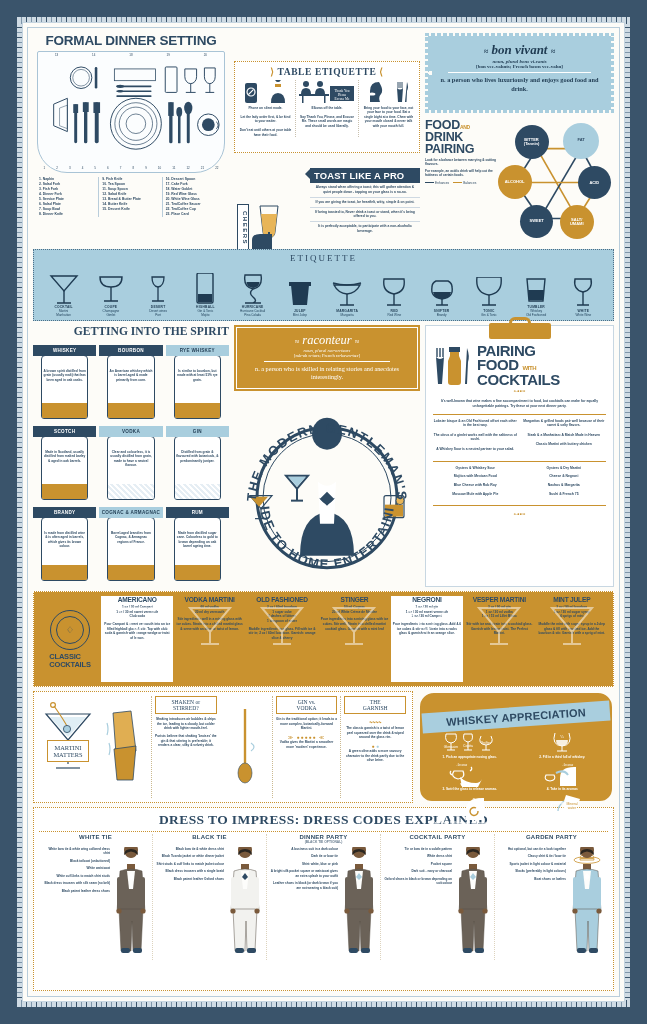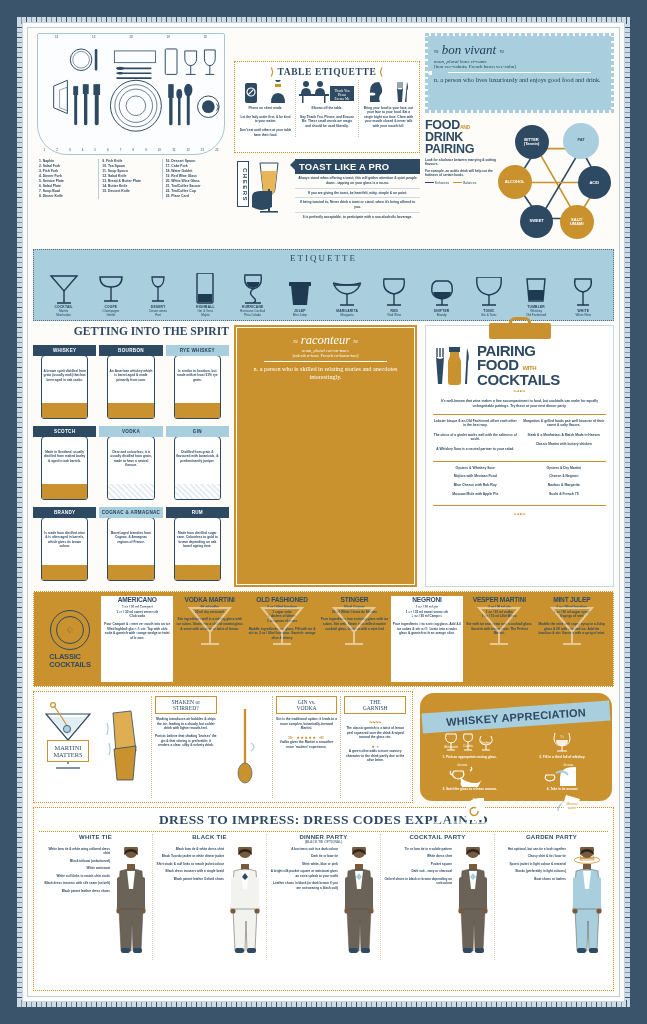--- a/index.html
+++ b/index.html
@@ -77,21 +77,21 @@
     font-family:"Liberation Serif", serif; font-size:9.5px; text-align:center;
     color:#2e4a63; letter-spacing:.6px; margin-bottom:3px;
   }
   .etiq-cols { display:flex; gap:3px; }
   .etiq-col { flex:1; text-align:center; }
   .etiq-col.sep { border-left:1px dotted #c9c0ae; padding-left:3px; }
   .etiq-icons { height:24px; display:flex; justify-content:space-around; align-items:flex-end; }
   .etiq-col p { font-size:3.2px; line-height:1.4; color:#2e4a63; margin-top:2px; font-weight:bold;}
 
   
-  .toast { flex:1; display:flex; gap:3px; padding-top:2px; }
+  .toast { flex:1; display:flex; gap:18px; padding-top:2px;align-items:center; }
   .toast-art { width:58px; position:relative; }
   .cheers-strip {
     position:absolute; left:3px; top:2px; width:12px; height:46px;
     background:#fff; border:1px solid #2e4a63;
     writing-mode: vertical-rl; text-align:center;
     font-size:6px; letter-spacing:1.5px; color:#2e4a63; font-weight:bold;
     padding-top:2px;
   }
   .toast-body { flex:1; }
   .toast-head {
@@ -100,22 +100,22 @@
   }
   .toast-head:before{
     content:""; position:absolute; left:-5px; top:0; border:6px solid transparent;
     border-right-color:#2e4a63; border-left:0;
   }
   .toast-body p { font-size:3.3px; line-height:1.45; text-align:center; color:#2e4a63; padding:2px 3px; font-weight:bold;}
   .toast-body p + p { border-top:1px solid #cfd9e2; }
 
   
   .stamp {
-    background:#a9cede; color:#1f3b52; padding:6px 6px 7px;
-    position:relative; height:74px;
+    background:#a9cede; color:#1f3b52; text-align:center; padding:6px 6px 7px;
+    position:relative; height:74px;font-weight:bold;
     -webkit-mask-image: radial-gradient(circle 2.2px at 2.2px 50%, transparent 2.1px, #000 2.2px);
   }
   .stamp-outer {
     padding:3px; background:
       repeating-linear-gradient(90deg,#a9cede 0 4px,transparent 4px 6px) top/100% 3px no-repeat,
       repeating-linear-gradient(90deg,#a9cede 0 4px,transparent 4px 6px) bottom/100% 3px no-repeat,
       repeating-linear-gradient(0deg,#a9cede 0 4px,transparent 4px 6px) left/3px 100% no-repeat,
       repeating-linear-gradient(0deg,#a9cede 0 4px,transparent 4px 6px) right/3px 100% no-repeat;
   }
   .stamp .word { font-family:"Liberation Serif",serif; font-style:italic; font-size:13px; }
@@ -171,21 +171,21 @@
     display:flex; align-items:center; justify-content:center;
     font-size:4.6px; font-weight:bold; letter-spacing:.3px;
   }
   .bottle .txt {
     position:absolute; left:10px; right:10px; top:28px; z-index:4;
     font-size:3.2px; line-height:1.4; text-align:center; color:#2e4a63; font-weight:bold;
   }
   .ribbon-navy { background:#2e4a63; color:#fff; }
   .ribbon-blue { background:#a9cede; color:#1f3b52; }
 
-  .center-col { width:186px; display:flex; flex-direction:row; gap:3px; }
+  .center-col { width:186px; display:flex; flex-direction:column; gap:3px; }
   .racon {
     background:#c9922f; color:#fff; text-align:center; padding:6px 8px 7px;
     border:2px dotted #c9922f; outline:1px solid #fff; outline-offset:-3px;
   }
   .racon .word { font-family:"Liberation Serif",serif; font-style:italic; font-size:12.5px; }
   .racon .pos { font-family:"Liberation Serif",serif; font-style:italic; font-size:4.6px; }
   .racon .pron { font-family:"Liberation Serif",serif; font-size:4.6px; }
   .racon hr { border:0; border-top:1px solid #fff; margin:3px 20px; }
   .racon .def { font-family:"Liberation Serif",serif; font-size:6.2px; line-height:1.35; }
   .emblem { flex:1; position:relative; }
@@ -277,20 +277,21 @@
 <body>
 
 <div class="poster">
   <div class="rope"></div>
   <div class="sheet">
   <div class="inner">
 
     <div class="row1">
 
       <div class="col-dinner">
+        <div class="title-dinner">FORMAL DINNER SETTING</div>
         <div class="setting-art">
           <svg viewBox="0 0 190 120" width="100%" height="100%">
             <g fill="none" stroke="#2e4a63" stroke-width="1">
 
               <circle cx="44" cy="25" r="11"></circle>
               <circle cx="44" cy="25" r="8.5" stroke-width=".6"></circle>
 
               <rect x="58" y="14" width="2.6" height="22" rx="1.2" fill="#2e4a63" stroke="none"></rect>
 
               <rect x="78" y="16" width="42" height="12" stroke-width=".8"></rect>

